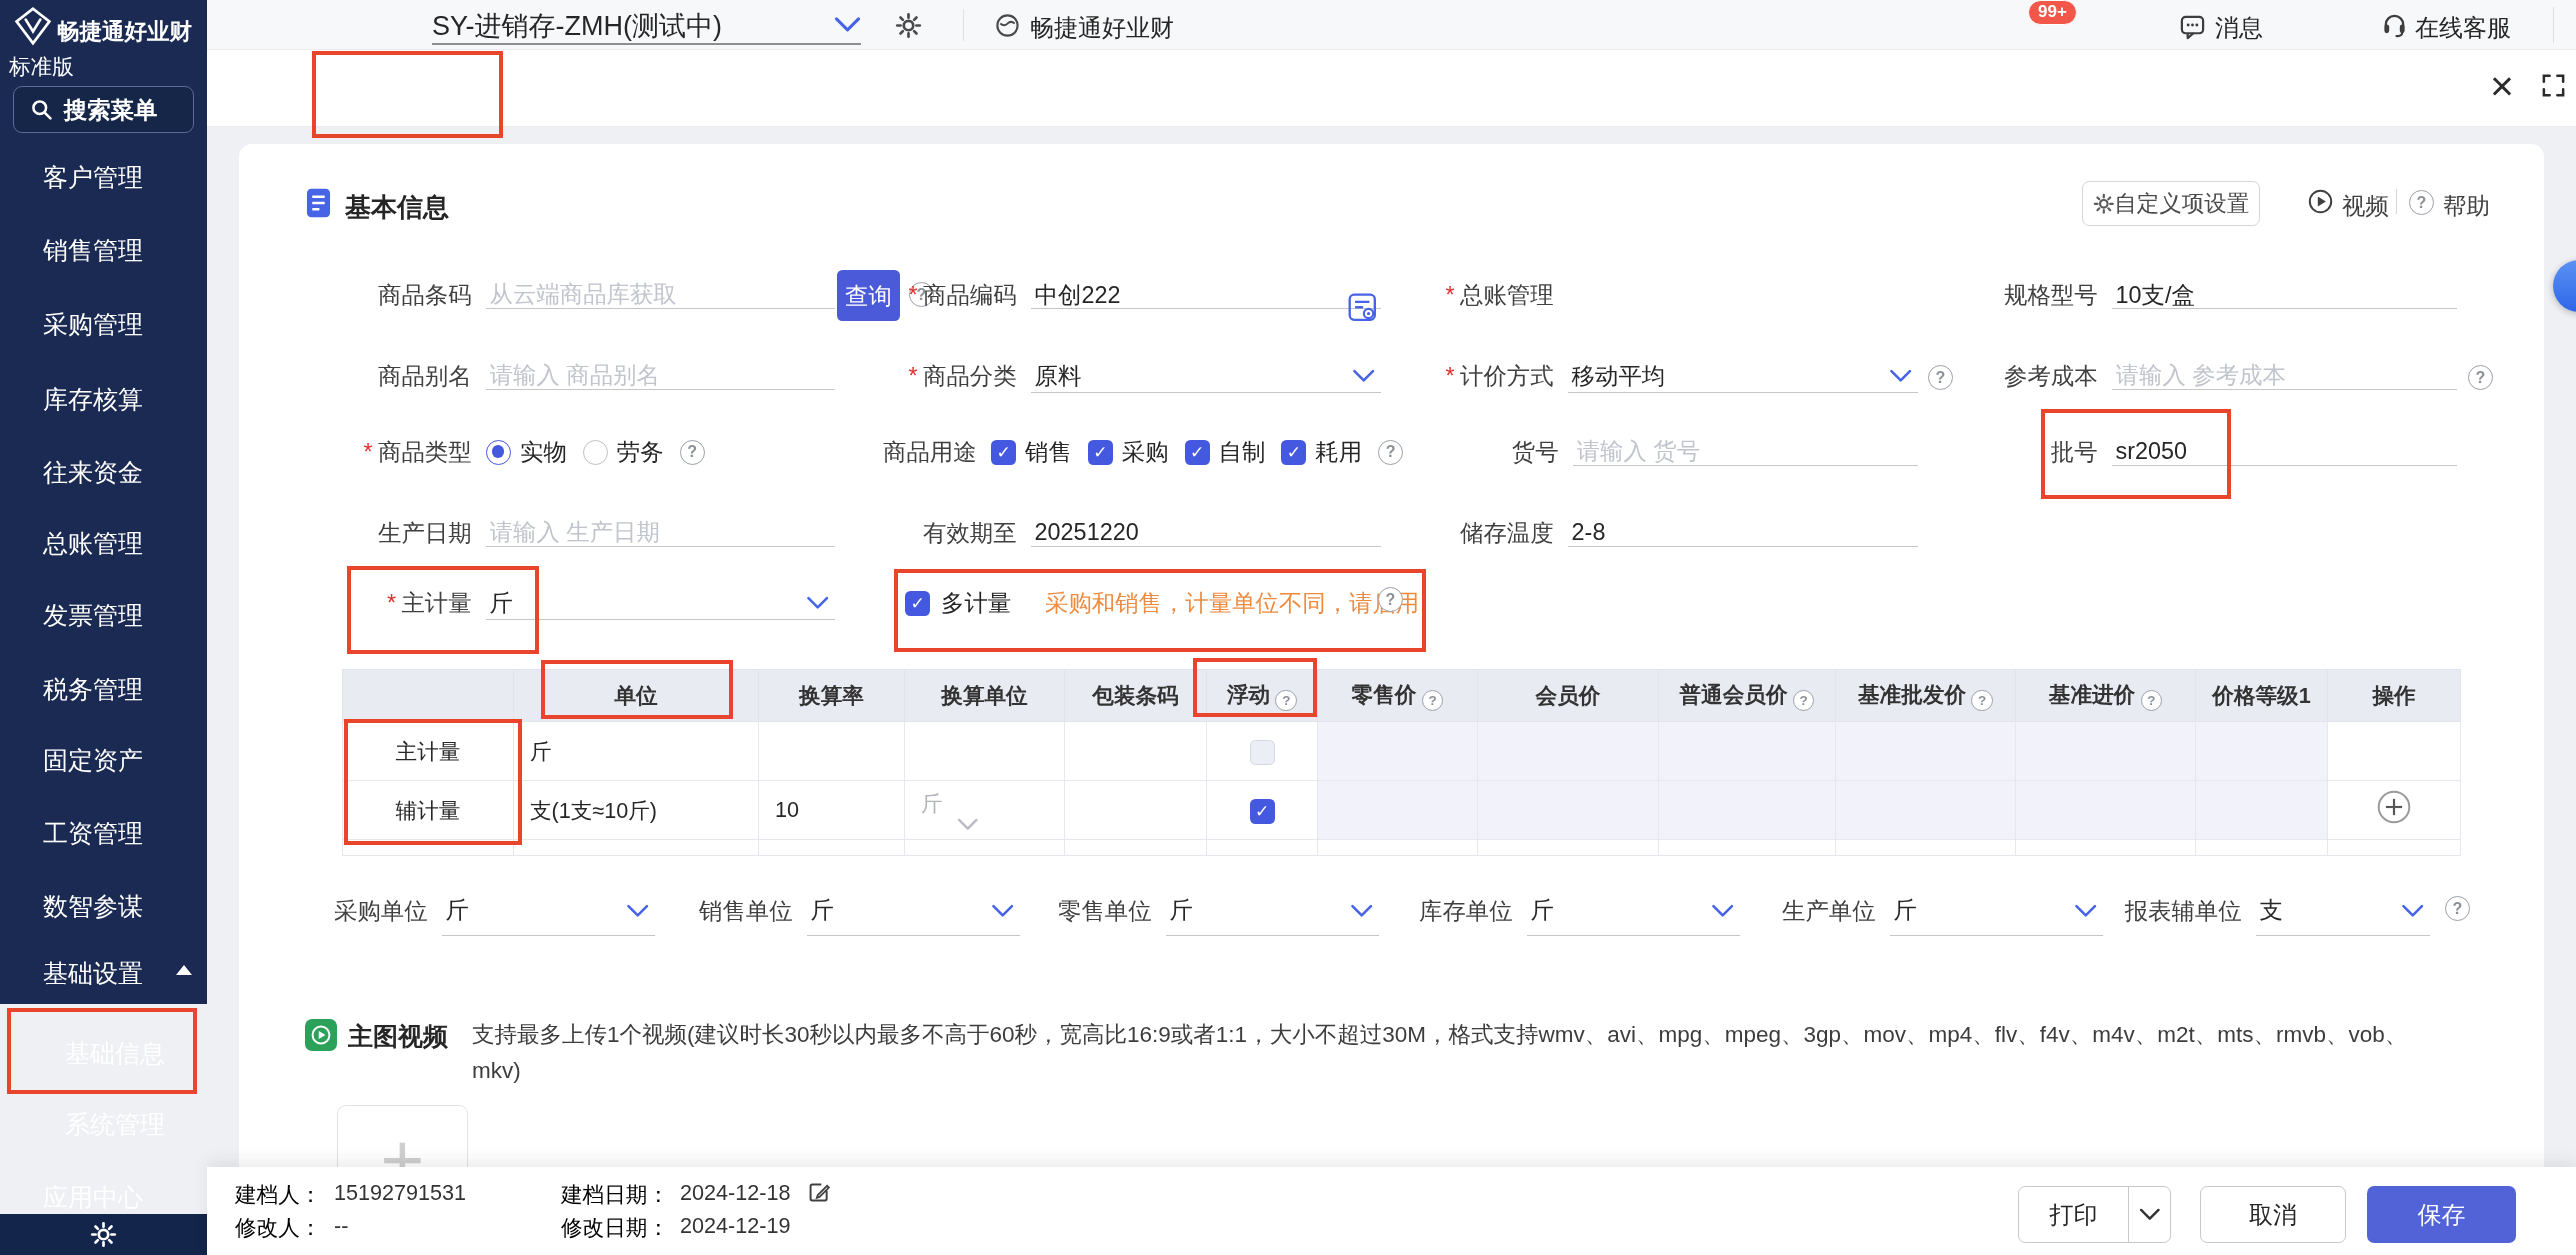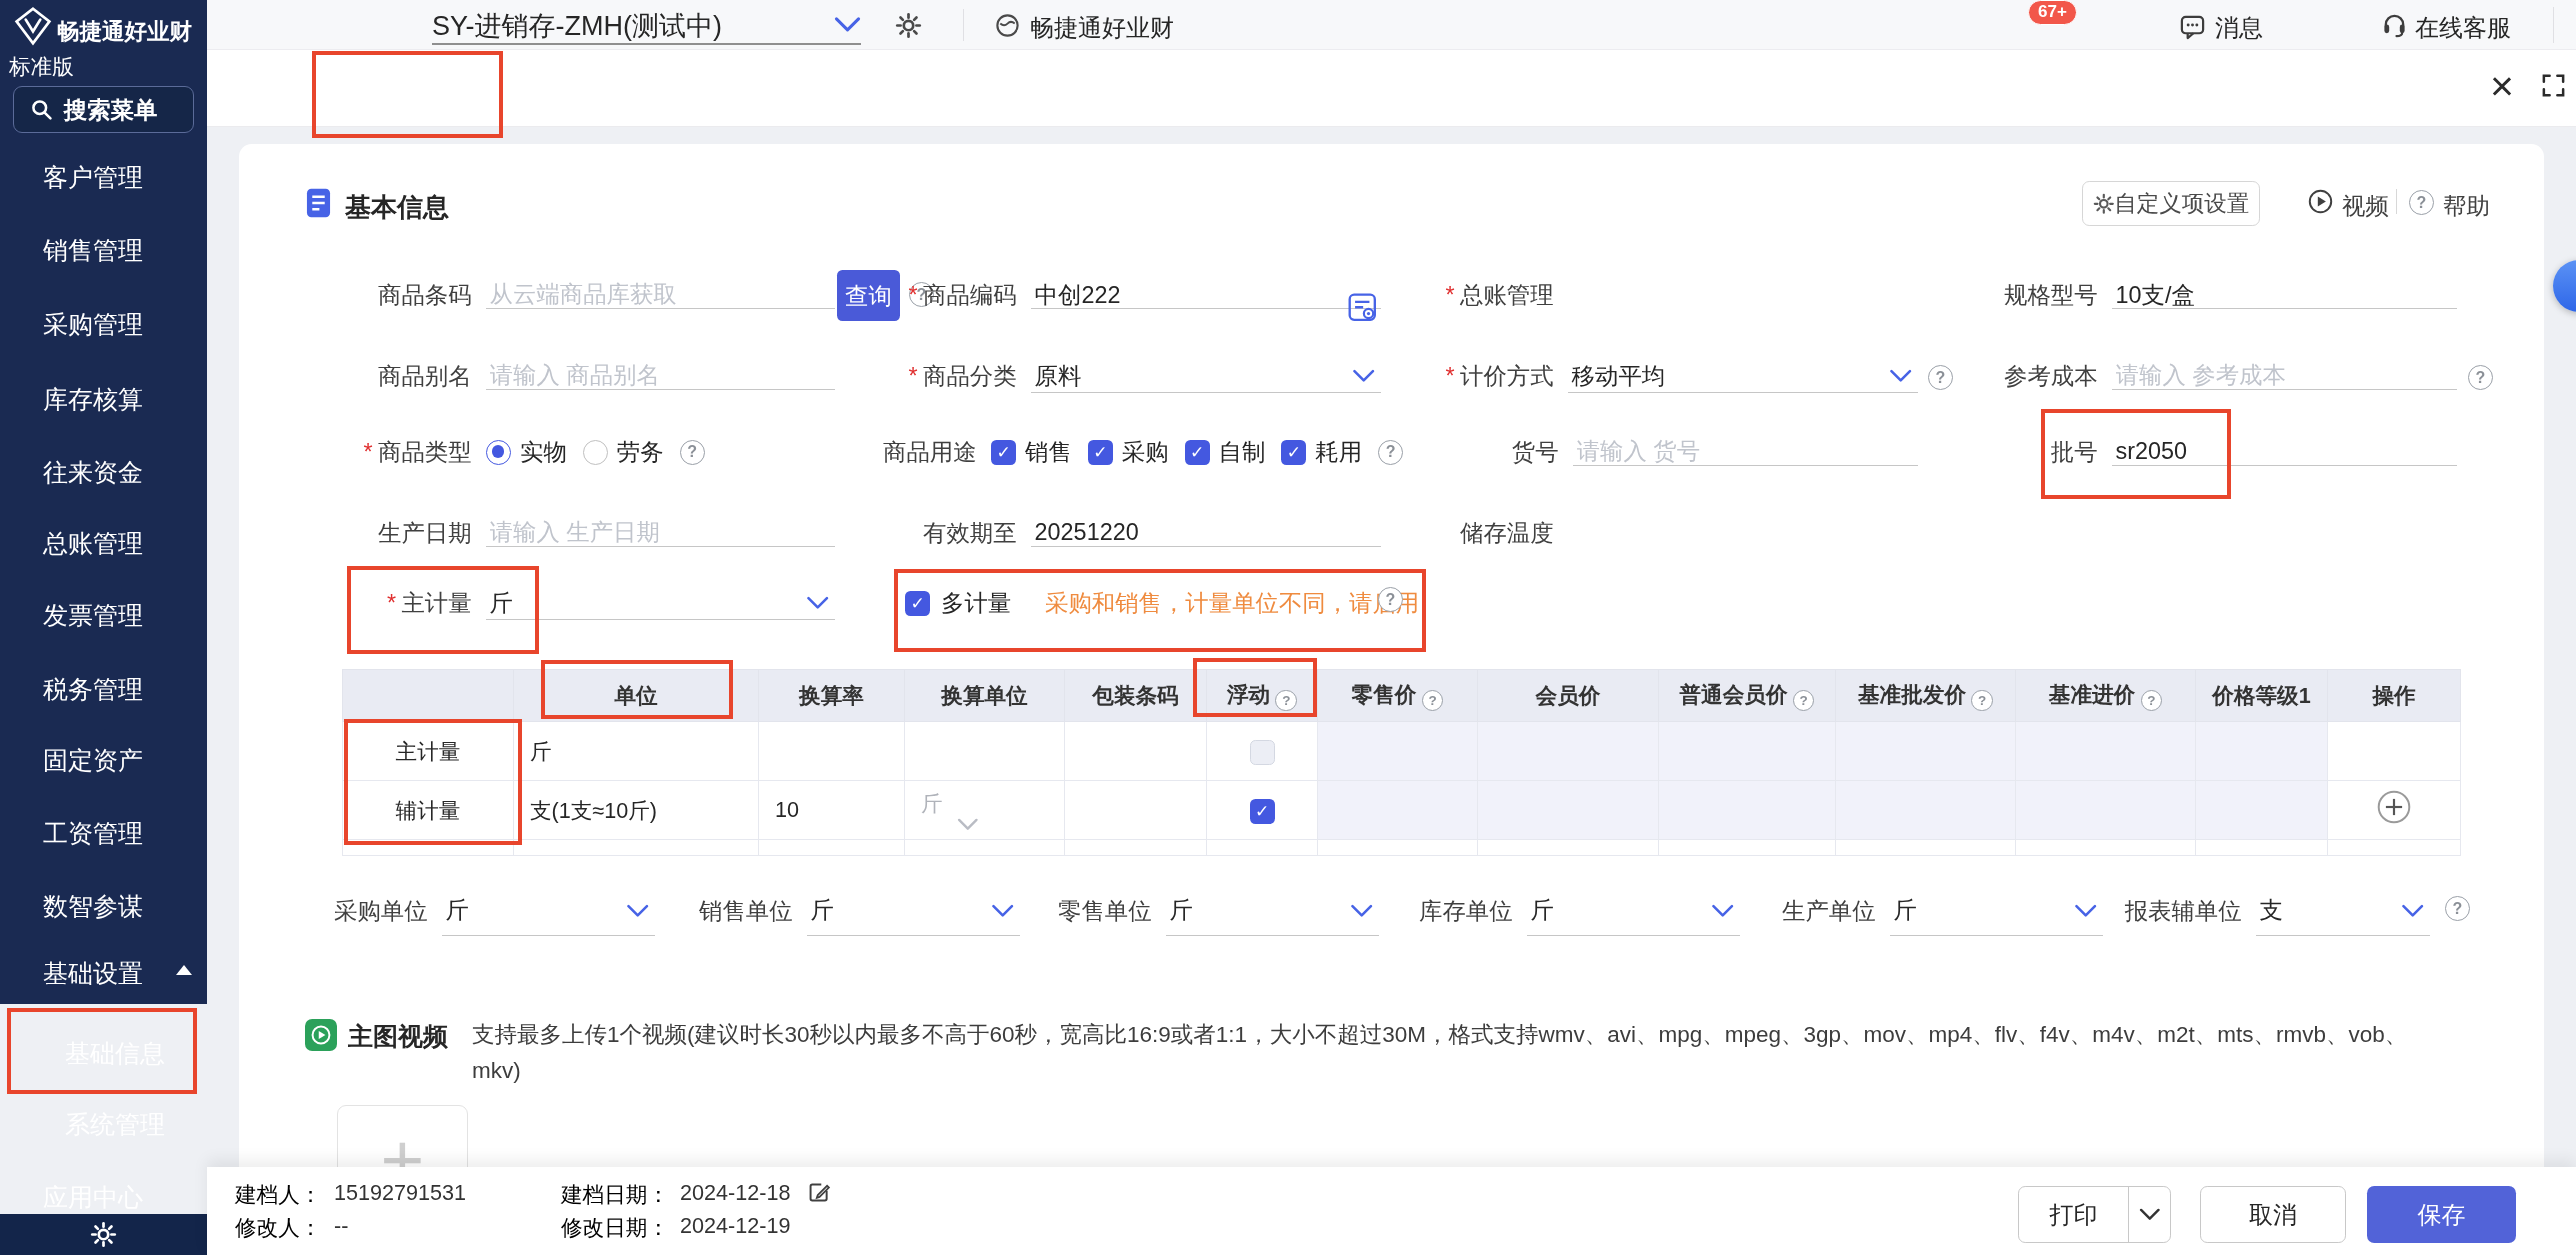--- a/index.html
+++ b/index.html
@@ -234,21 +234,21 @@
       <use href="#msg"></use>
     </svg>
   <span class="tb-text" style="left:2008px">消息</span>
   <svg class="ic abs" style="left:2174px;top:10.8px;color:#3d3d3d" width="27" height="27" viewBox="0 0 30 30">
       <use href="#headset"></use>
     </svg>
   <span class="tb-text" style="left:2208px">在线客服</span>
   <span class="vsep" style="left:2346px;top:7.2px;height:36px"></span>
 
 </div>
-<span class="badge">67+</span>
+<span class="badge">99+</span>
 <span class="avatar">
   <span class="eye" style="left:10px"></span>
     <span class="eye" style="left:23.4px"></span>
     <span class="body"></span>
 </span>
 
 <div class="tabbar"></div>
 <div class="tab tab-home">
     <span>首页</span>
   </div>
@@ -438,20 +438,23 @@
     </span>
 </div>
 <div class="field" style="left:844px;top:507px;width:537px">
   <span class="flabel" style="width:187px">有效期至</span>
   <span class="fctrl">
       <input value="20251220" style="">
     </span>
 </div>
 <div class="field" style="left:1383px;top:507px;width:535px">
   <span class="flabel" style="width:185px">储存温度</span>
+  <span class="fctrl">
+      <input value="2-8" style="">
+    </span>
 </div>
 
 <div class="field" style="left:296px;top:577px;width:539px">
   <span class="flabel" style="width:190px">
       <i class="star">*</i>
       <span>主计量</span>
     </span>
   <span class="fctrl">
       <span class="fval">斤</span>
     <svg class="ic chev" width="23.4" height="14.4" viewBox="0 0 26 16">

